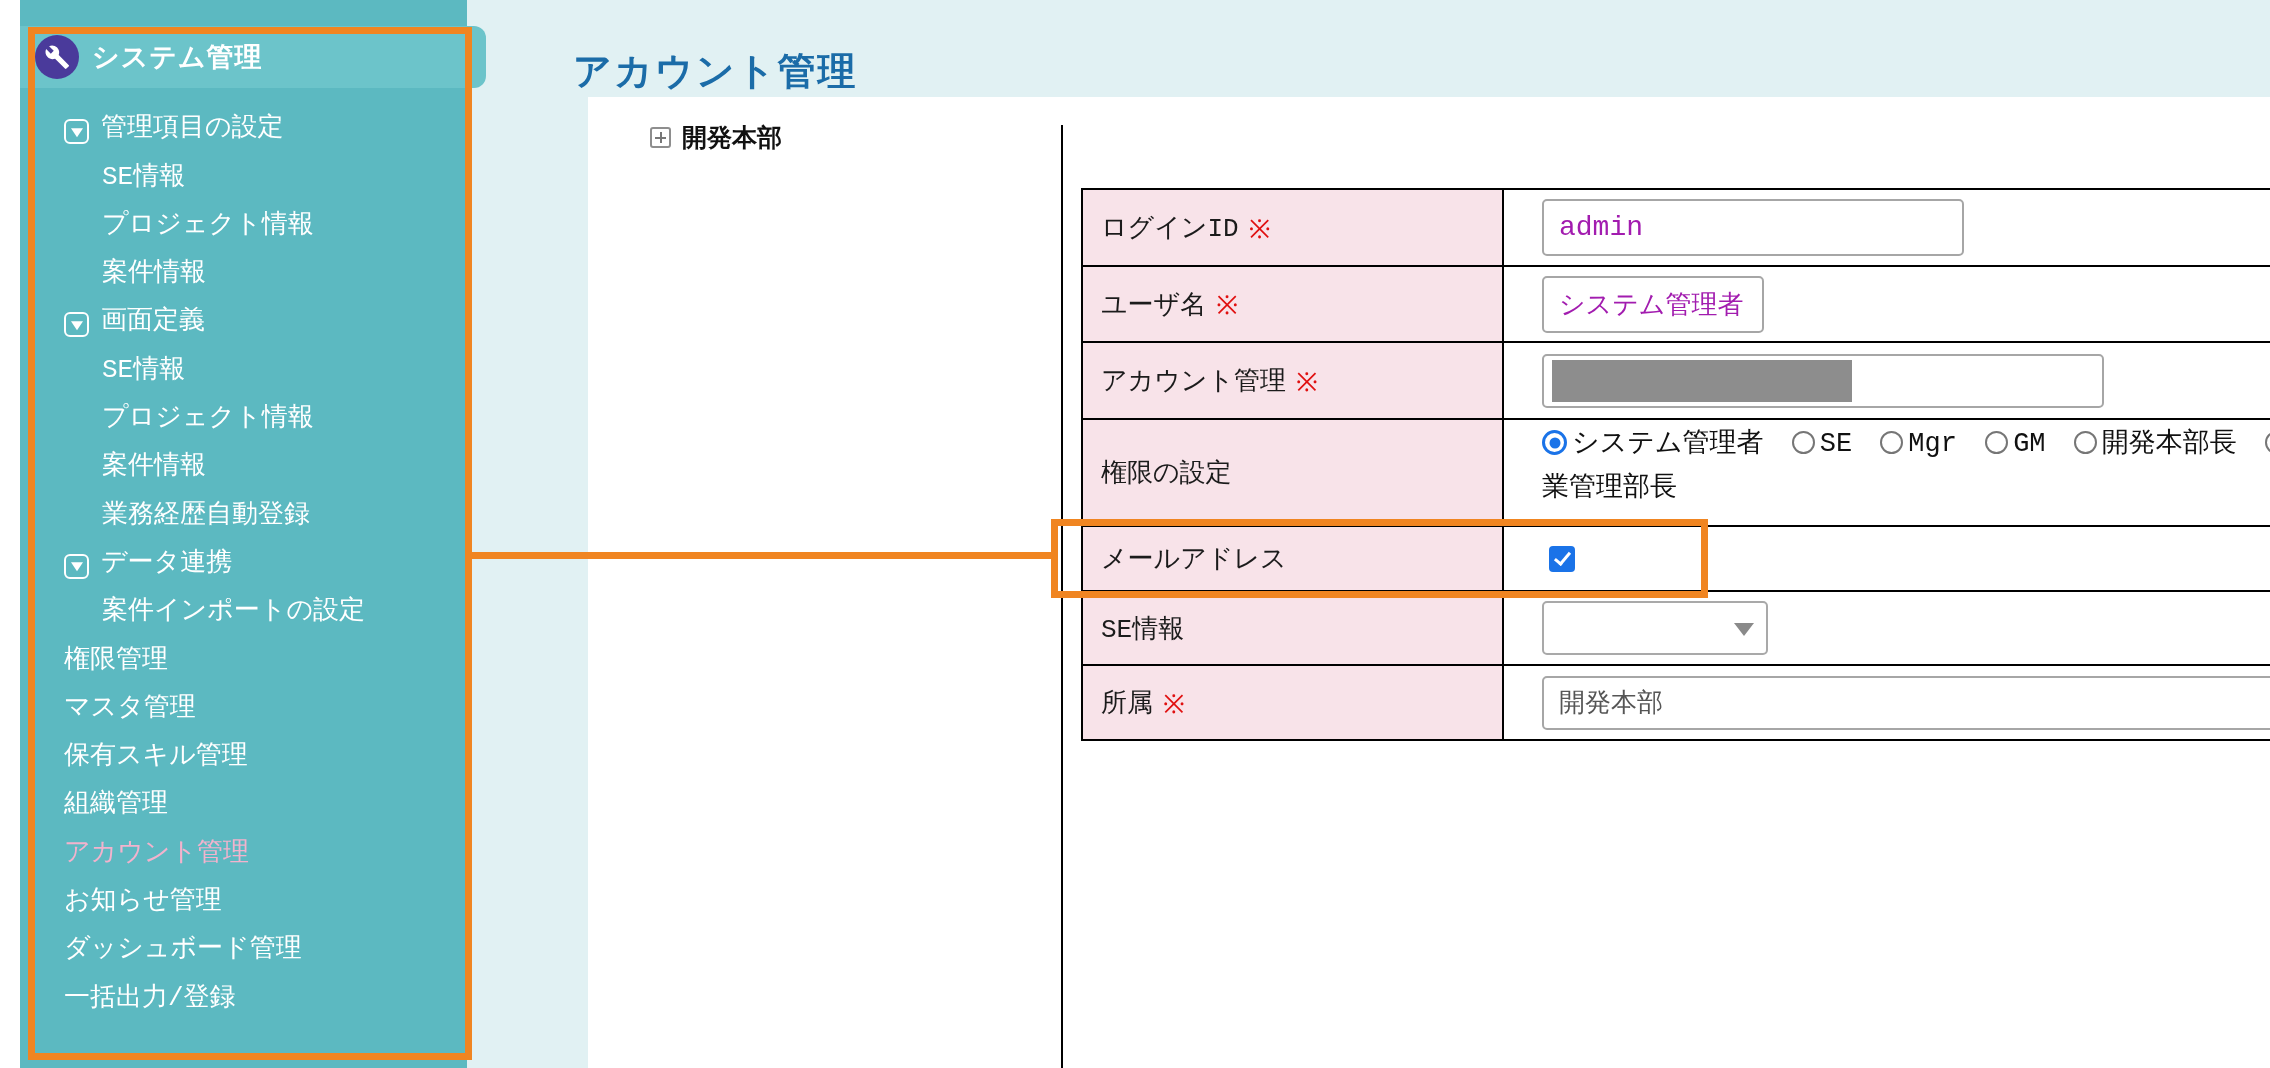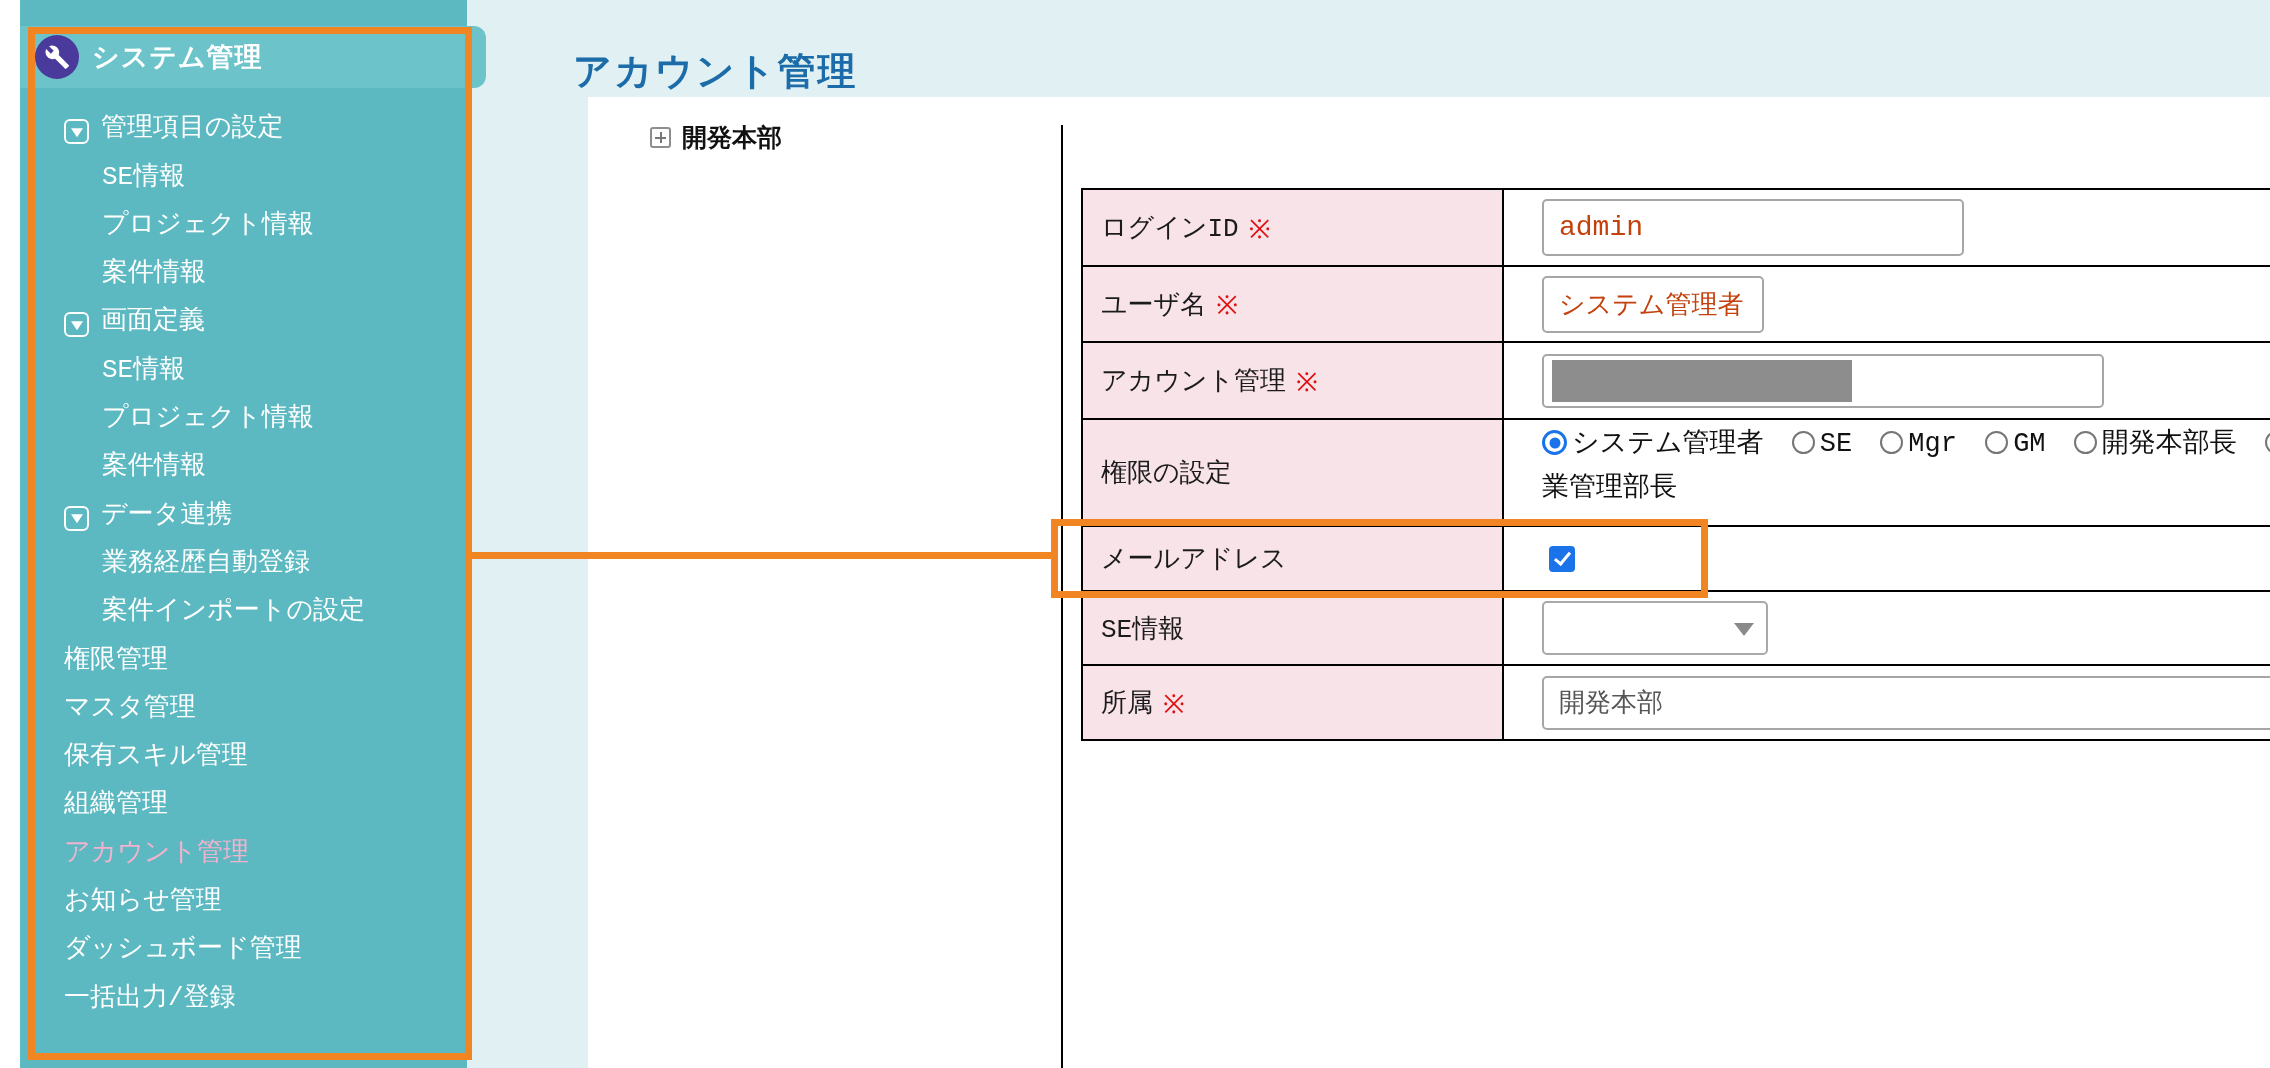--- a/index.html
+++ b/index.html
@@ -60,21 +60,21 @@
   .ftable{position:absolute;left:493px;top:91px;width:1780px;border:2px solid #000;border-right:none;}
   .frow{display:flex;border-bottom:2px solid #000;}
   .frow:last-child{border-bottom:none;}
   .fcell-label{
     width:421px;flex:0 0 auto;background:#f8e3e9;border-right:2px solid #000;
     display:flex;align-items:center;padding-left:18px;font-size:26px;color:#1b1b1b;
   }
   .req{color:#e01010;margin-left:10px;}
   .fcell-value{flex:1 1 auto;display:flex;align-items:center;padding-left:38px;background:#fff;}
   .tinput{
-    border:2px solid #a6a6a6;border-radius:5px;background:#fff;color:#c2410c;
+    border:2px solid #a6a6a6;border-radius:5px;background:#fff;color:#a21caf;
     display:flex;align-items:center;padding-left:15px;font-size:27px;
   }
   .in-login{width:422px;height:57px;font-size:28px;}
   .in-user{width:222px;height:57px;font-size:26px;}
   .in-mail{width:562px;height:54px;padding-left:8px;}
   .redact{width:300px;height:42px;background:#8d8d8d;}
   .in-belong{width:870px;height:54px;color:#555;font-size:26px;}
 
   .radio-wrap{width:780px;font-size:27px;line-height:44px;color:#111;padding-top:2px;}
   .opt{margin-right:12px;}
@@ -148,27 +148,27 @@
       </div>
       <div class="mitem sub">
           <span>SE情報</span>
         </div>
       <div class="mitem sub">
           <span>プロジェクト情報</span>
         </div>
       <div class="mitem sub">
           <span>案件情報</span>
         </div>
+      <div class="mitem sub">
+          <span>業務経歴自動登録</span>
+        </div>
       <div class="mitem">
         <span class="toggle"></span>
         <span>データ連携</span>
       </div>
-      <div class="mitem sub">
-          <span>業務経歴自動登録</span>
-        </div>
       <div class="mitem sub">
           <span>案件インポートの設定</span>
         </div>
       <div class="mitem">
           <span>権限管理</span>
         </div>
       <div class="mitem">
           <span>マスタ管理</span>
         </div>
       <div class="mitem">

